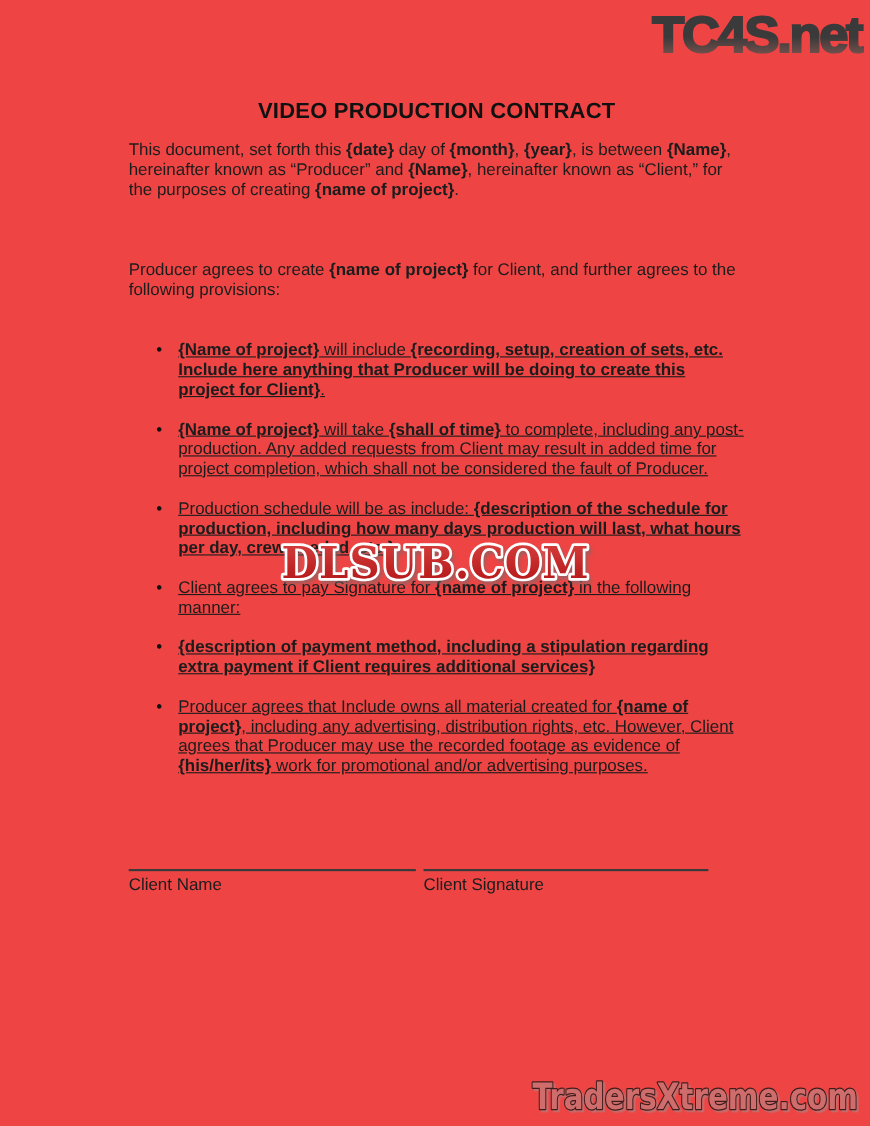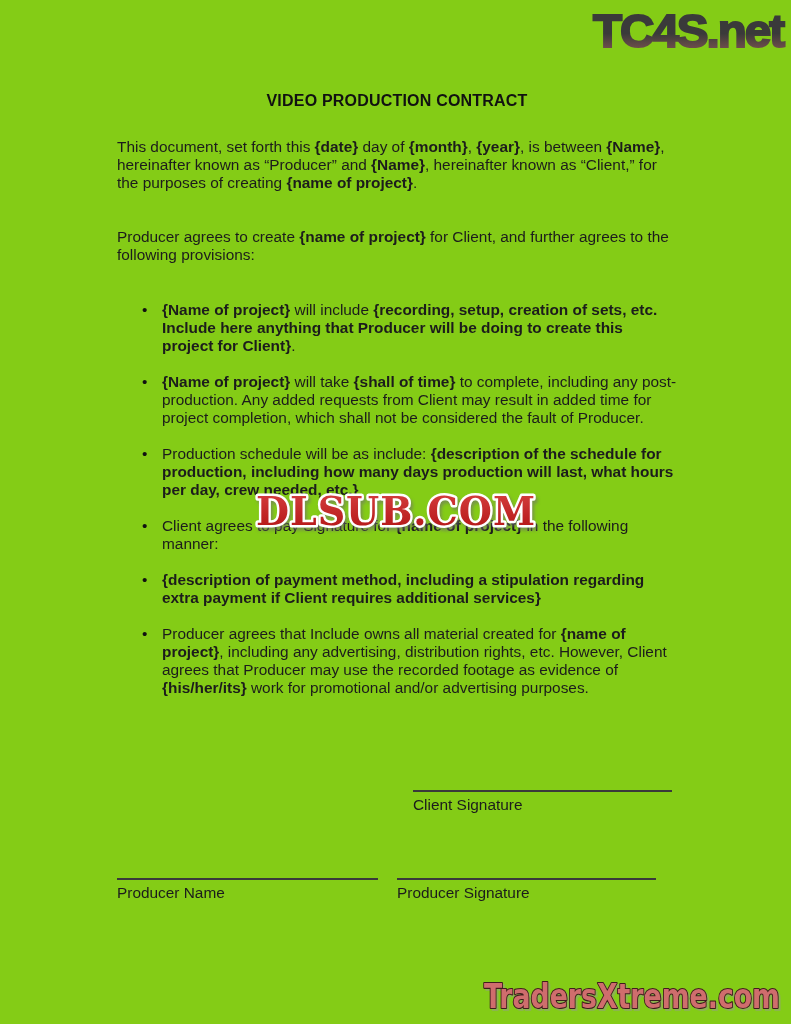--- a/index.html
+++ b/index.html
@@ -1,49 +1,49 @@
 <!DOCTYPE html>
 <html><head>
 <meta charset="utf-8">
 <style>
   html,body{margin:0;padding:0;background:#e8e8e8;}
   .page{
     position:relative;
     width:791px;height:1024px;
     margin:0 auto;
-    background:#84cc16;
+    background:#ef4444;
     font-family:"Liberation Sans",sans-serif;
     color:#1c1c1c;
     overflow:hidden;
   }
   
   .wm{position:absolute;}
   .wm-top{top:2px;right:2px;filter:blur(.3px);}
   .tc4s-text{
     font-family:"Liberation Sans",sans-serif;
     font-weight:bold;font-size:46px;letter-spacing:-2px;
     stroke-width:2px;
   }
   
   .content{position:absolute;left:117px;top:0;width:560px;}
   .title{
     margin:92px 0 0 0;
-    font-size:16px;line-height:18px;
+    font-size:20px;line-height:18px;
     font-weight:bold;text-align:center;
     letter-spacing:.2px;color:#111;
   }
   .para{font-size:15.4px;line-height:18px;margin:0;}
-  .gap-top-40{margin-top:28px;}
-  .gap-top-36{margin-top:36px;}
+  .gap-top-40{margin-top:18px;}
+  .gap-top-36{margin-top:55px;}
   ul.provisions{list-style:none;margin:37px 0 0 0;padding:0;}
   ul.provisions li{
     position:relative;
     padding-left:45px;
     margin-bottom:18px;
-    font-size:15.4px;line-height:18px;
+    font-size:15.4px;line-height:18px;text-decoration:underline;
   }
   ul.provisions li::before{
     content:"\2022";
     position:absolute;left:25px;top:0;
     font-size:15.4px;line-height:18px;color:#111;
   }
   .b{font-weight:bold;}
   
   .wm-mid{left:246px;top:486px;filter:drop-shadow(2px 3px 1.5px rgba(110,110,110,.55));}
   .dlsub-text{
@@ -99,33 +99,29 @@
   <svg class="wm wm-mid" width="300" height="52" viewBox="0 0 300 52">
     <defs>
       <linearGradient id="gMid" x1="0" y1="0" x2="0" y2="1">
         <stop offset="0" stop-color="#d94343"></stop>
         <stop offset="1" stop-color="#b01212"></stop>
       </linearGradient>
     </defs>
     <text class="dlsub-text" x="150" y="39" text-anchor="middle" textLength="280" lengthAdjust="spacingAndGlyphs" fill="url(#gMid)">DLSUB.COM</text>
   </svg>
 
+  <div class="sig-block" style="left:117px;top:790px;width:261px">
+    <div class="sig-line"></div>
+    <div class="sig-label">Client Name</div>
+  </div>
 
-  <div class="sig-block" style="left:413px;top:790px;width:259px">
+  <div class="sig-block" style="left:385px;top:790px;width:259px">
     <div class="sig-line"></div>
     <div class="sig-label">Client Signature</div>
   </div>
 
-  <div class="sig-block" style="left:117px;top:878px;width:261px">
-    <div class="sig-line"></div>
-    <div class="sig-label">Producer Name</div>
-  </div>
 
-  <div class="sig-block" style="left:397px;top:878px;width:259px">
-    <div class="sig-line"></div>
-    <div class="sig-label">Producer Signature</div>
-  </div>
 
   <svg class="wm wm-bottom" width="310" height="48" viewBox="0 0 310 48">
     <text class="traders-text" x="155" y="34" text-anchor="middle" textLength="296" lengthAdjust="spacingAndGlyphs" fill="#cf6d6d">TradersXtreme.com</text>
   </svg>
 
 </div>
 
 </body></html>

